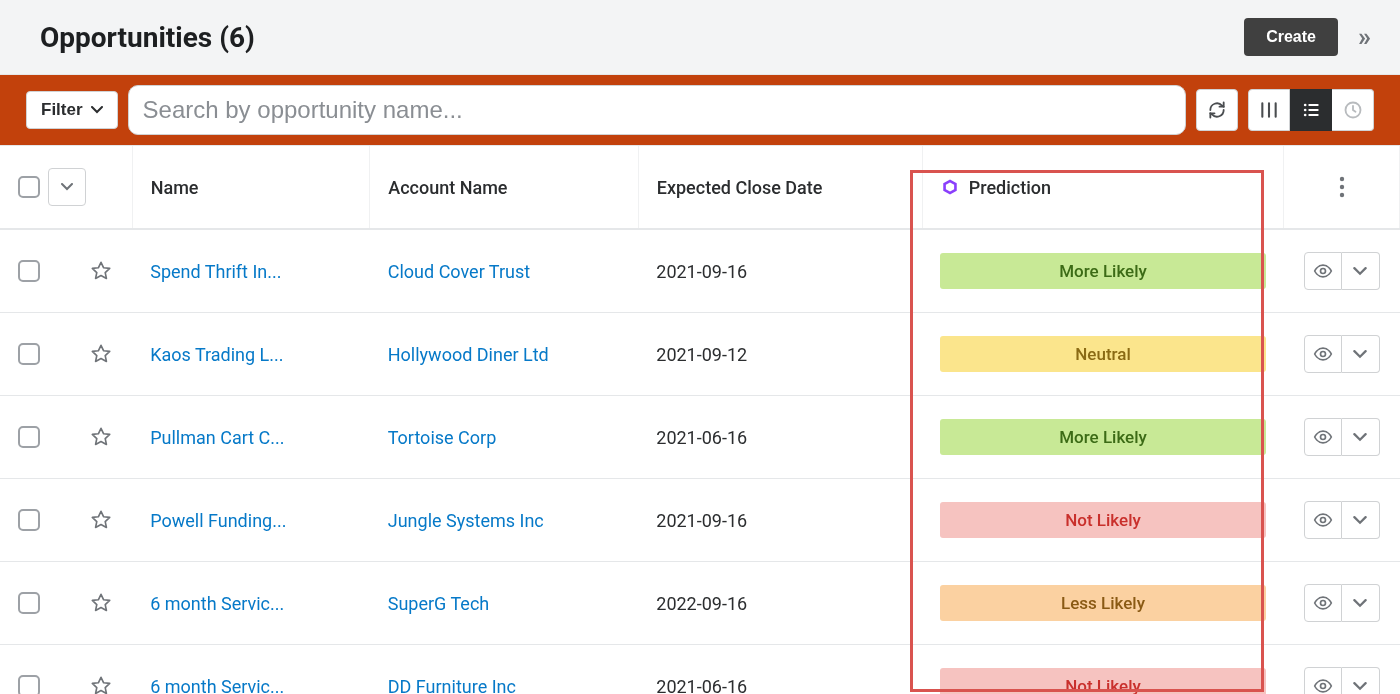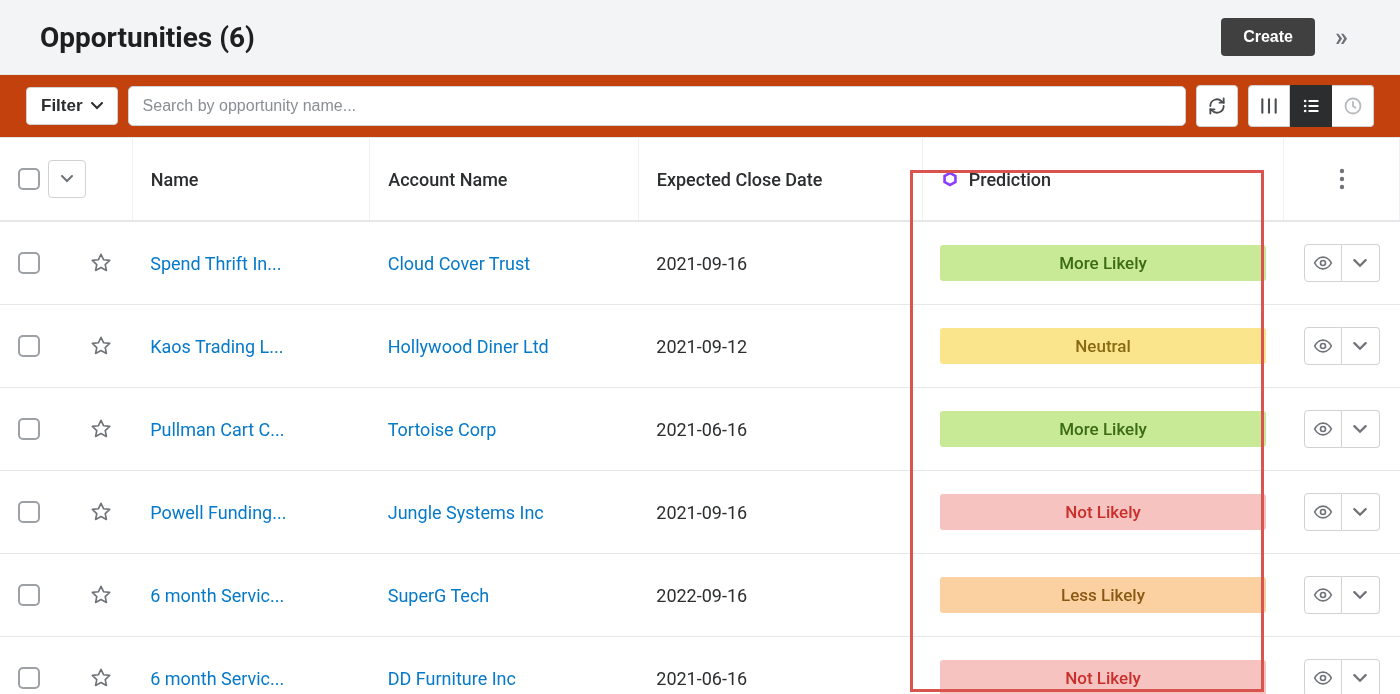--- a/index.html
+++ b/index.html
@@ -5,21 +5,21 @@
     * { box-sizing: border-box; margin: 0; padding: 0; }
     body {
       font-family: -apple-system, BlinkMacSystemFont, "Segoe UI", Roboto, Helvetica, Arial, sans-serif;
       background: #fff;
       color: #2b2d2f;
       font-size: 16px;
     }
     .header {
       background: #f3f4f5;
       border-bottom: 1px solid #e5e7e9;
-      padding: 18px 48px 18px 40px;
+      padding: 18px 25px 18px 40px;
       display: flex;
       align-items: center;
       justify-content: space-between;
     }
     .header-title {
       font-size: 28px;
       font-weight: 700;
       color: #1d1f21;
     }
     .header-right {
@@ -88,23 +88,23 @@
       align-items: center;
       justify-content: center;
       font-size: 14px;
       font-weight: 900;
       cursor: pointer;
       line-height: 1;
     }
     .search-input {
       flex: 1;
       border: 1px solid #d0d2d4;
-      border-radius: 5px;
+      border-radius: 10px;
       padding: 10px 14px;
-      font-size: 16px;
+      font-size: 24px;
       color: #2b2d2f;
     }
     .search-input::placeholder { color: #8a8e93; }
     .icon-btn {
       border: 1px solid #d0d2d4;
       background: #fff;
       border-radius: 4px;
       width: 42px;
       height: 42px;
       display: flex;

